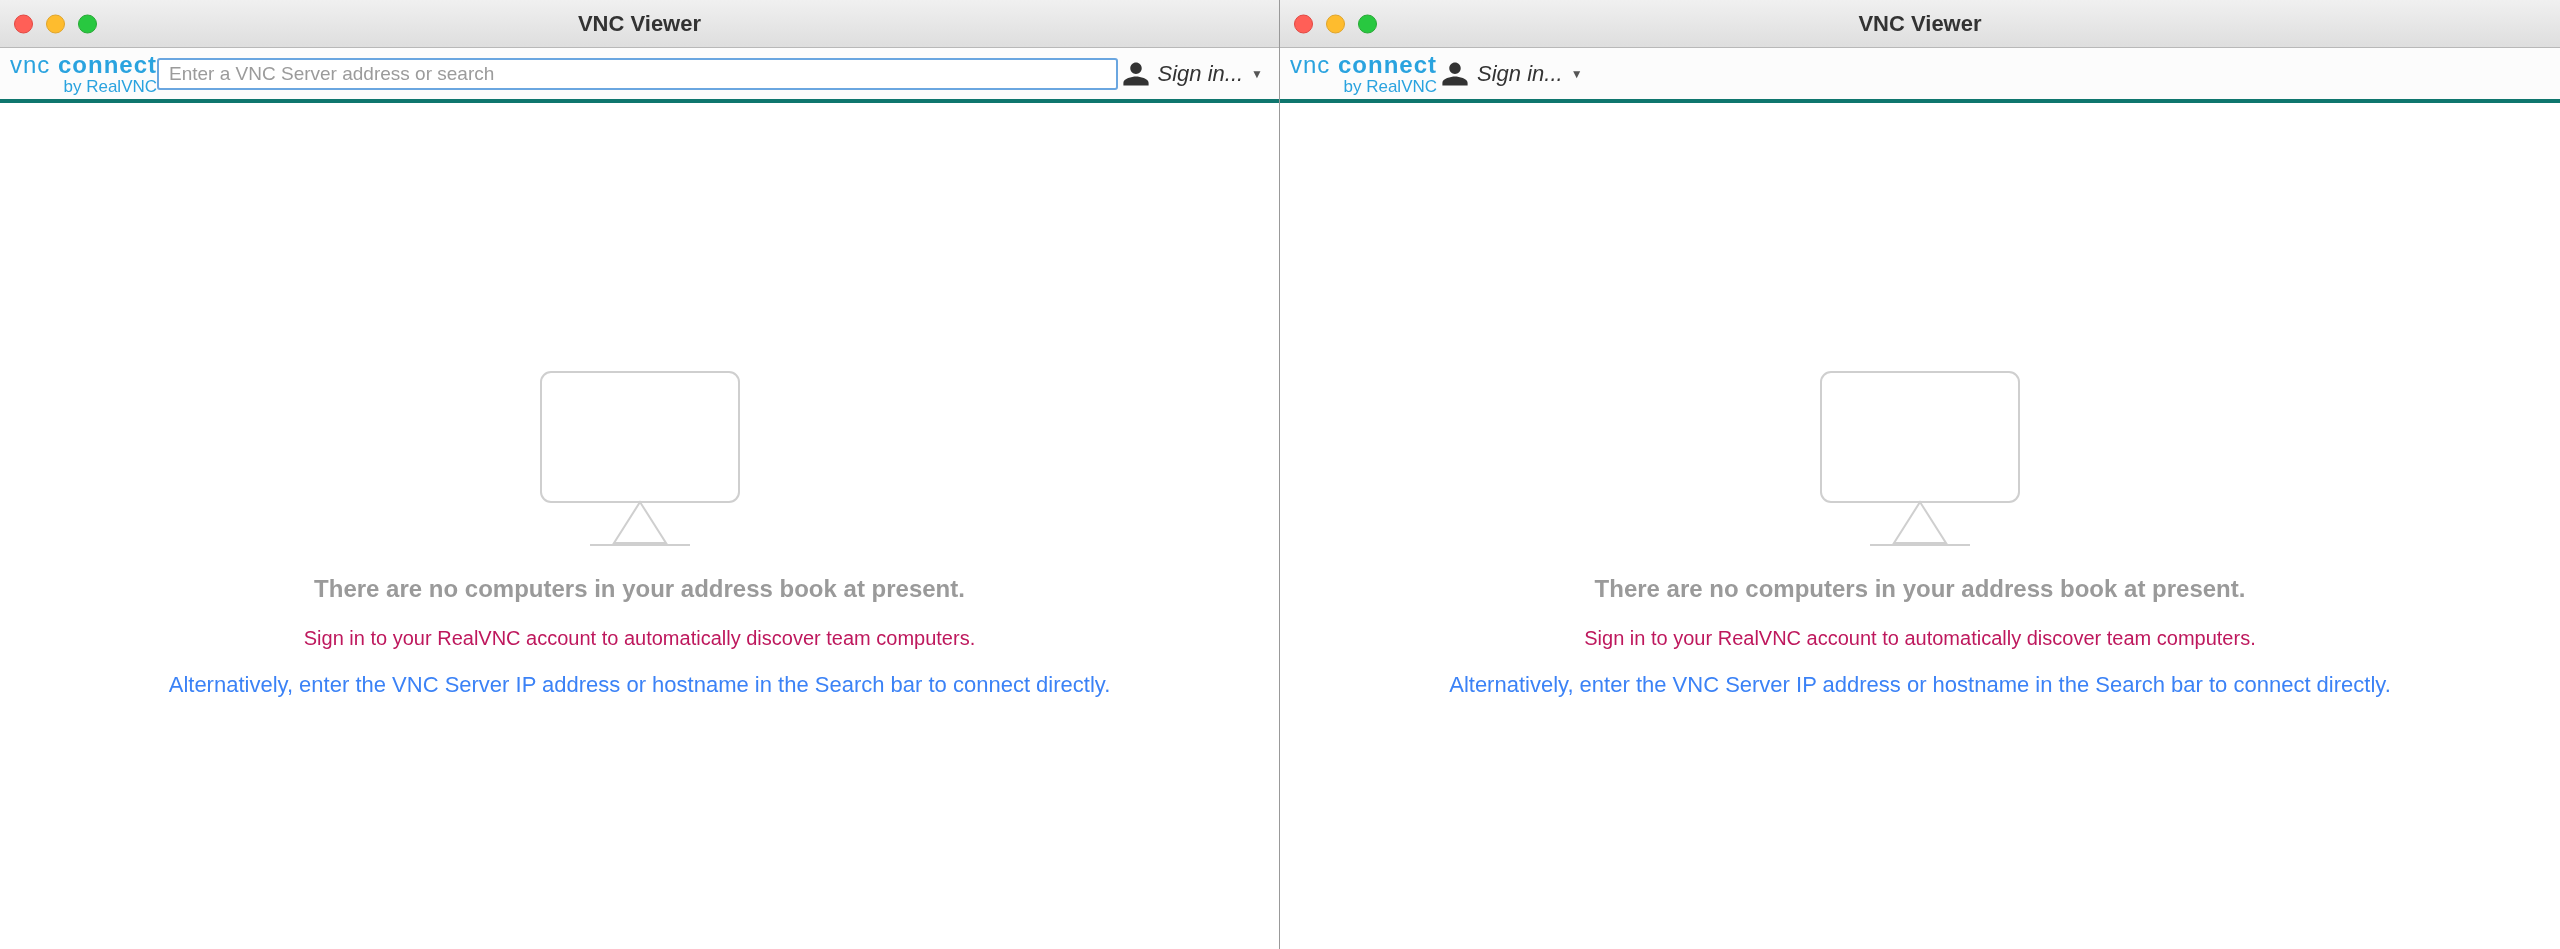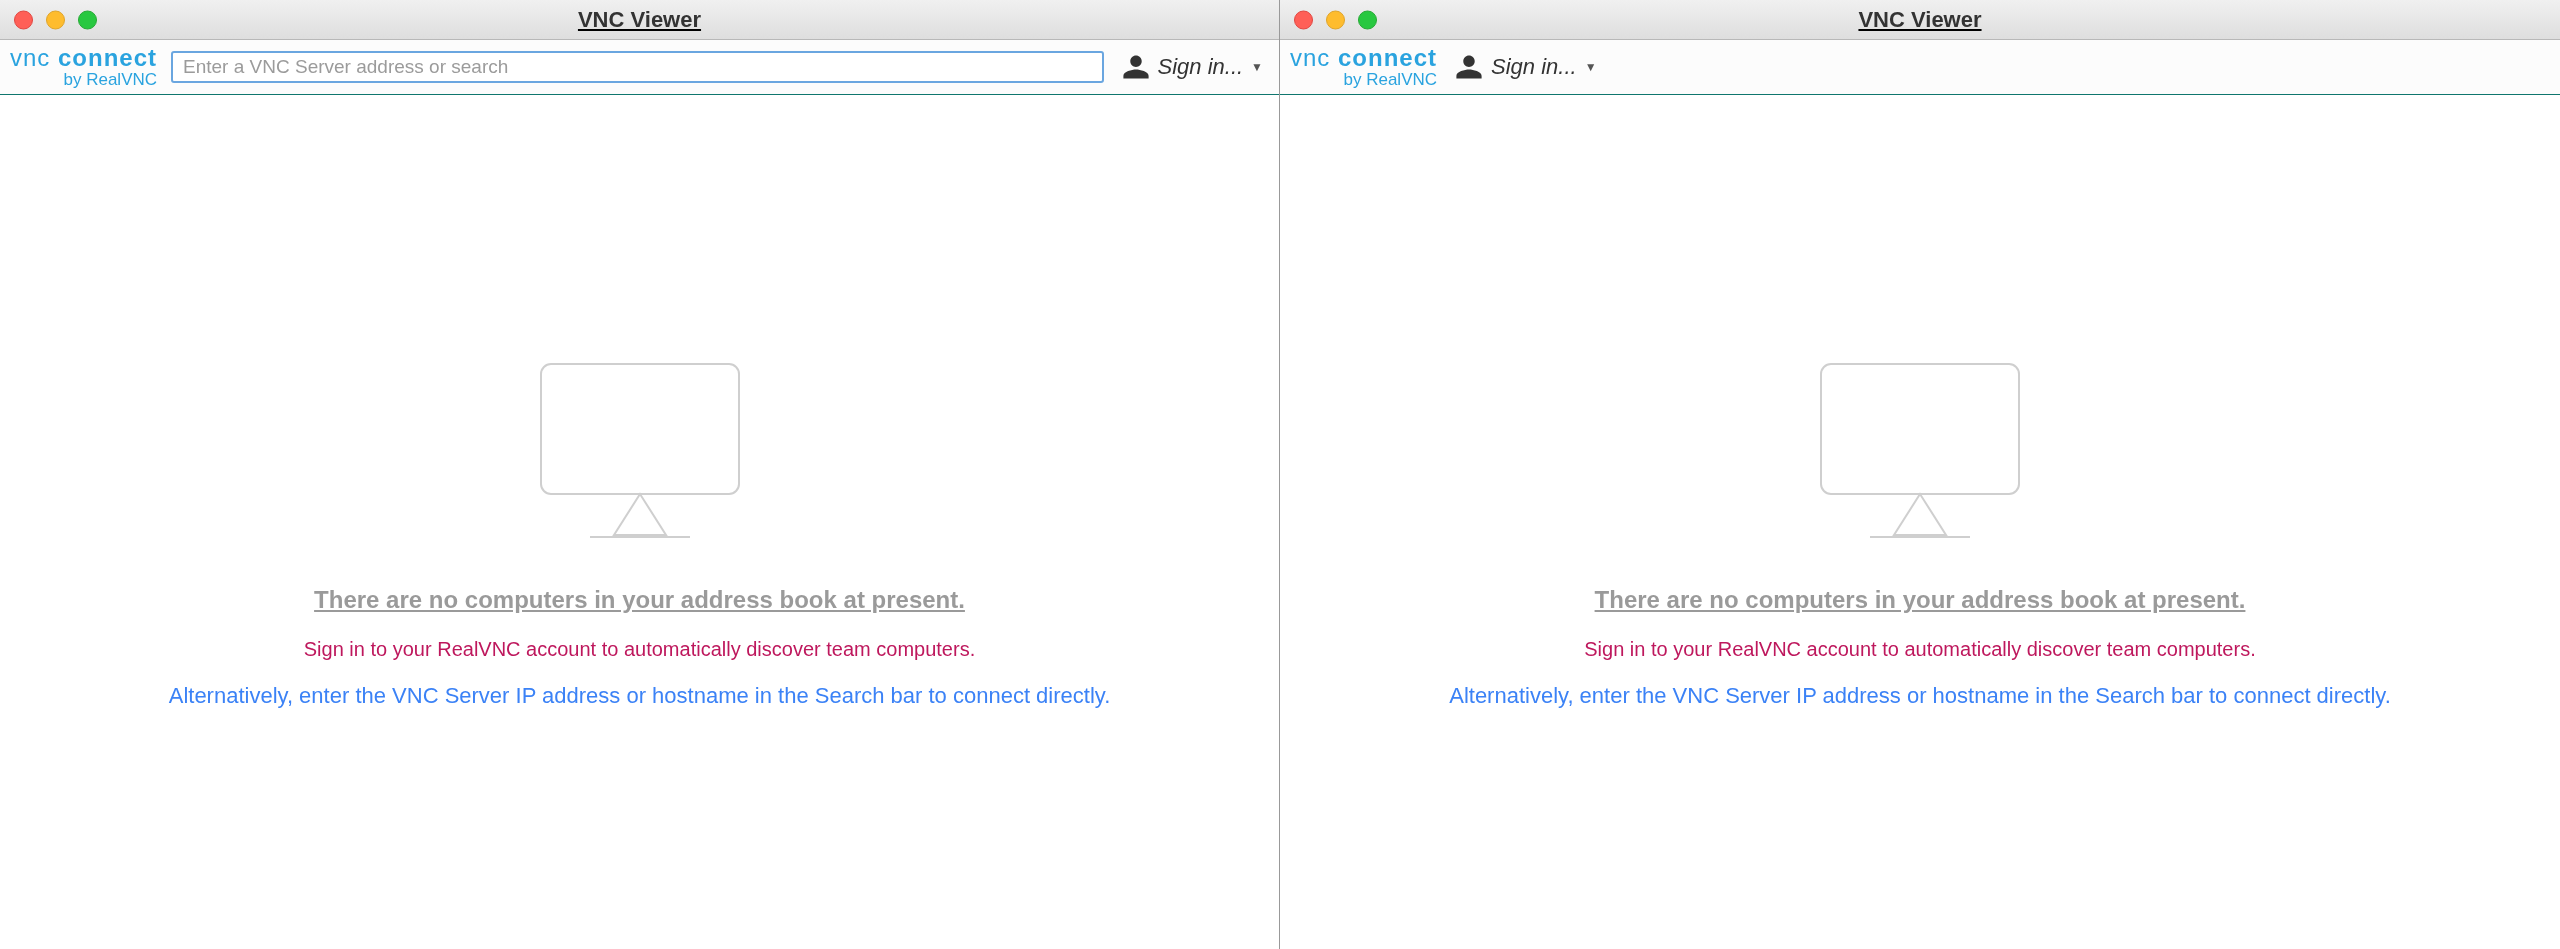--- a/index.html
+++ b/index.html
@@ -1,43 +1,43 @@
 <!DOCTYPE html>
 <html><head>
 <meta charset="utf-8">
 <style>
   * { box-sizing: border-box; margin: 0; padding: 0; }
   html, body { width: 2560px; height: 949px; font-family: -apple-system, "Helvetica Neue", Arial, sans-serif; background:#fff; }
   .split { display:flex; width:100%; height:100%; }
   .pane { width:50%; height:100%; display:flex; flex-direction:column; background:#fff; position:relative; }
   .pane-left { border-right:1px solid #999; }
   
-  .titlebar { height:40px; background:linear-gradient(to bottom,#f0f0f0,#dedede); border-bottom:1px solid #b8b8b8; display:flex; align-items:center; position:relative;text-decoration:underline; }
+  .titlebar { height:48px; background:linear-gradient(to bottom,#f0f0f0,#dedede); border-bottom:1px solid #b8b8b8; display:flex; align-items:center; position:relative; }
   .traffic { display:flex; align-items:center; gap:13px; position:absolute; left:14px; top:50%; transform:translateY(-50%); }
   .dot { width:19px; height:19px; border-radius:50%; }
   .dot-red { background:#ff5f57; border:1px solid #e24640; }
   .dot-yellow { background:#febc2e; border:1px solid #e0a428; }
   .dot-green { background:#28c840; border:1px solid #26a934; }
   .titlebar-title { flex:1; text-align:center; font-weight:700; font-size:22px; color:#333; }
   
-  .toolbar { height:55px; background:#fcfcfc; border-bottom:1px solid #0f766e; display:flex; align-items:center; padding:0 12px 0 10px; gap:14px; }
+  .toolbar { height:55px; background:#fcfcfc; border-bottom:4px solid #0f766e; display:flex; align-items:center; padding:0 12px 0 10px; gap:0; }
   .logo { display:flex; flex-direction:column; align-items:flex-end; line-height:1; user-select:none; }
   .logo-top { color:#2aa3df; font-weight:400; font-size:24px; letter-spacing:1px; font-family:"Arial Narrow",Arial,sans-serif; text-transform:lowercase; }
   .logo-bold { font-weight:700; }
   .logo-sub { color:#2aa3df; font-size:17px; margin-top:1px; }
   .search { flex:1; height:32px; border:2px solid #6aa6e0; border-radius:3px; background:#fff; padding:1px 10px; font-size:19px; color:#333; outline:none; }
   .search::placeholder { color:#9b9b9b; }
   .signin { display:flex; align-items:center; gap:8px; cursor:pointer; padding:0 4px; }
   .signin-label { font-size:22px; color:#333; white-space:nowrap;font-style:italic; }
   .signin-caret { font-size:12px; color:#555; }
   .user-icon svg { display:block; }
   
   .content { flex:1; display:flex; flex-direction:column; align-items:center; padding-top:270px; }
   .monitor-stand { margin-top:-2px; }
-  .empty-heading { margin-top:43px; font-size:24px; font-weight:700; color:#9a9a9a; text-align:center;text-decoration:underline; }
+  .empty-heading { margin-top:24px; font-size:24px; font-weight:700; color:#9a9a9a; text-align:center; }
   .empty-line { margin-top:24px; font-size:20px; color:#be185d; text-align:center; }
   .empty-line2 { margin-top:22px; font-size:22px; color:#3b82f6; text-align:center; }
 </style>
 </head>
 <body>
 
 <div class="split">
 
   <div class="pane pane-left">
     <div class="titlebar">

